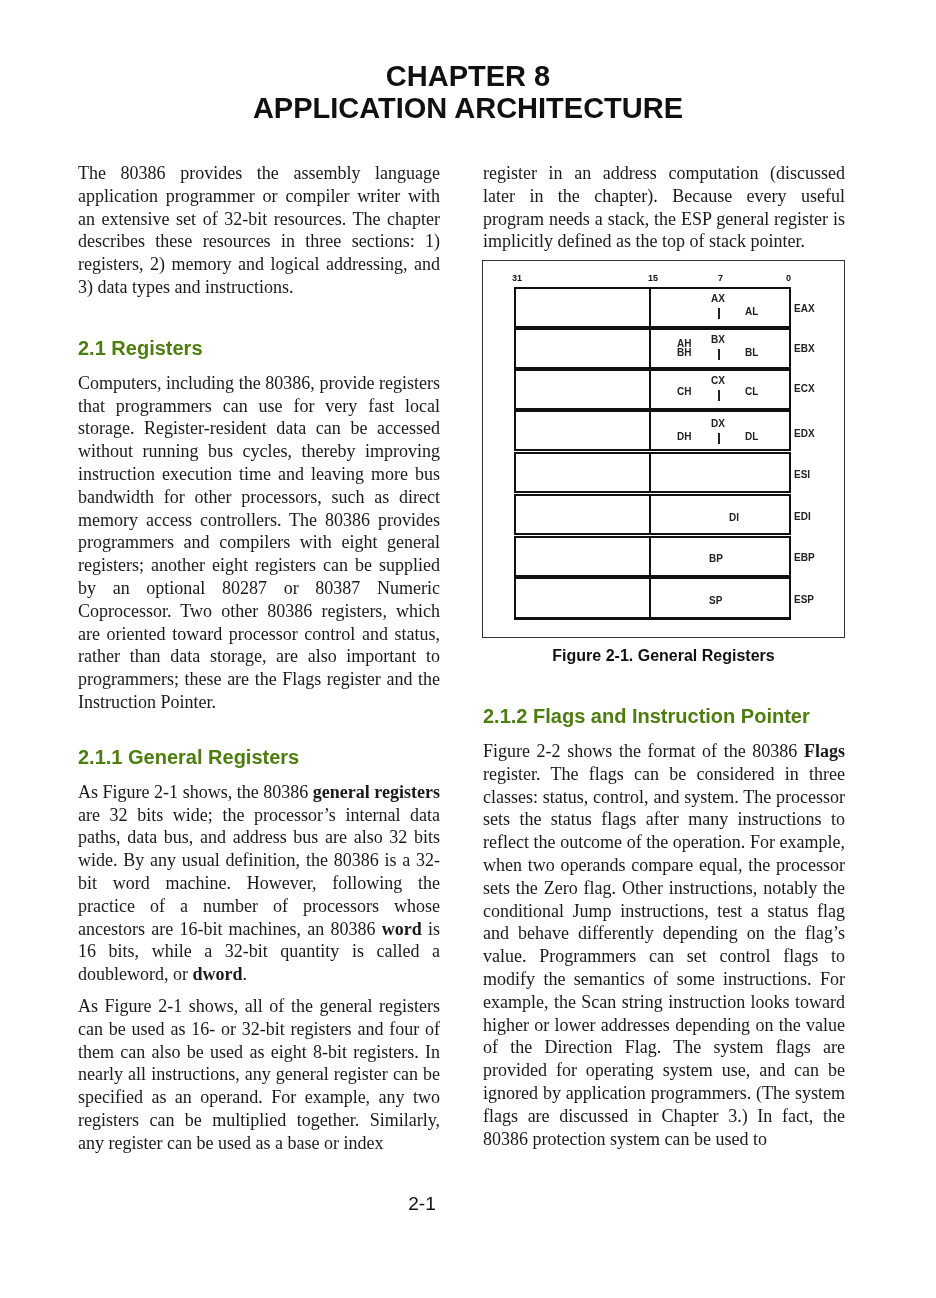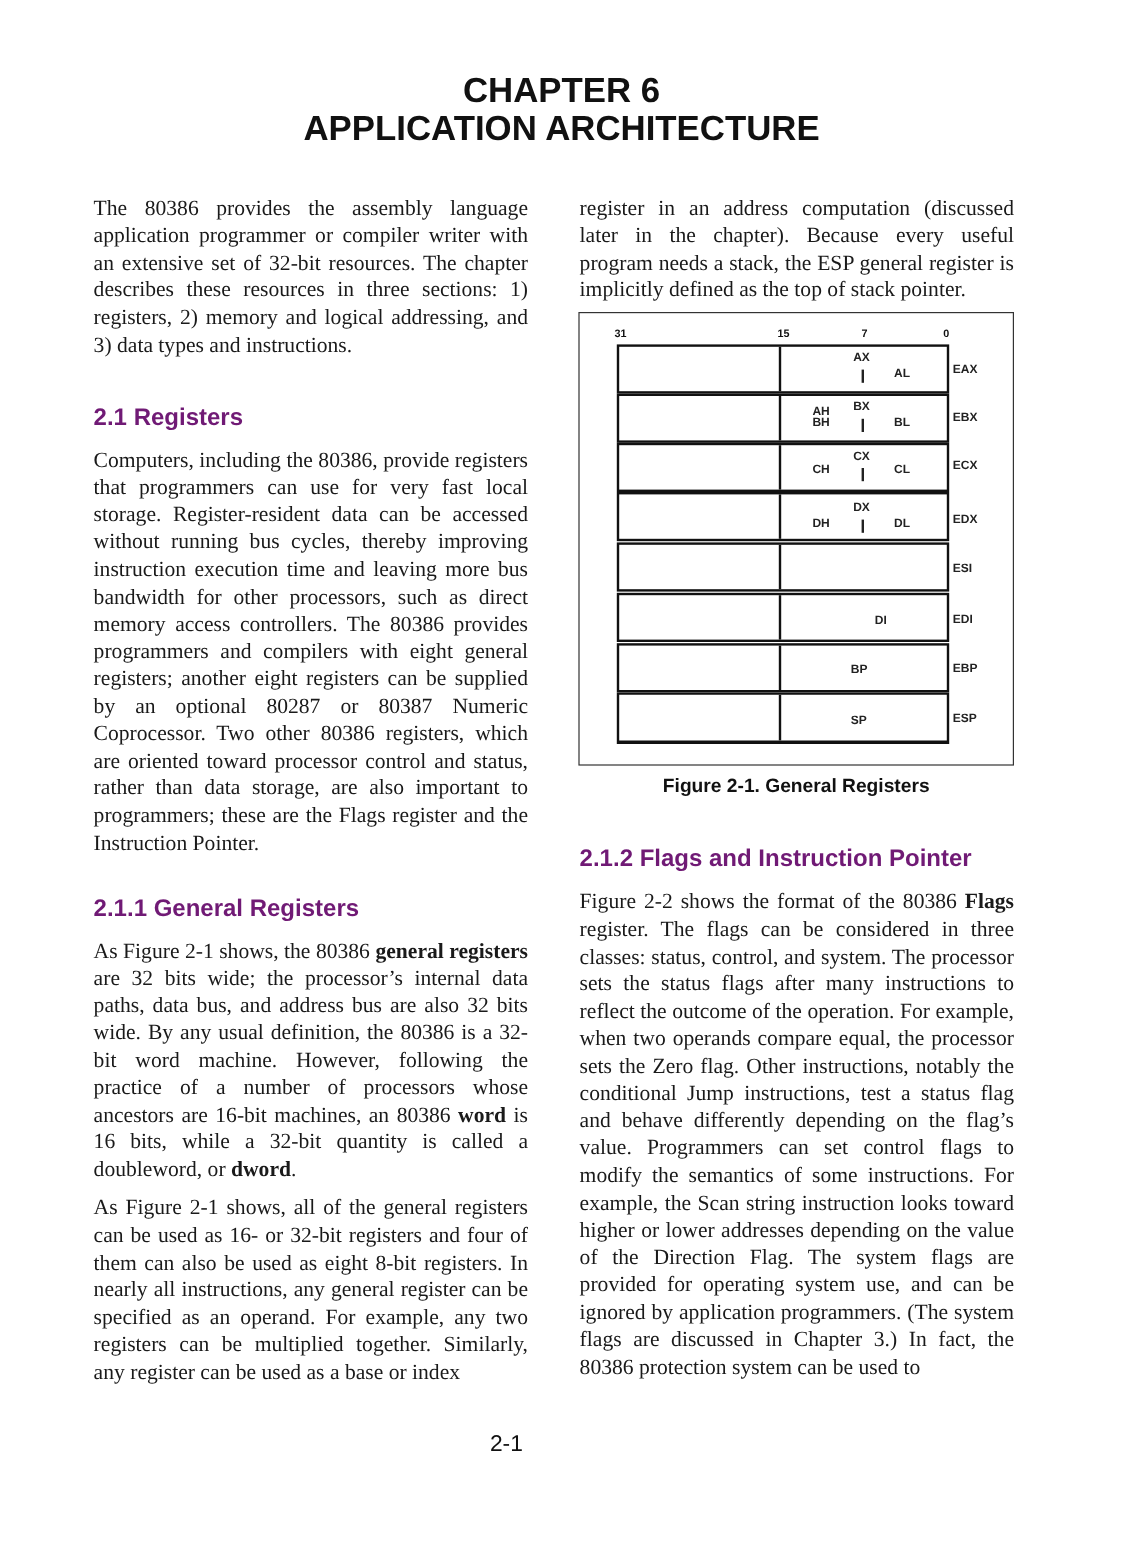--- a/index.html
+++ b/index.html
@@ -10,39 +10,39 @@
   }
   .col { position:absolute; width:362px; }
   .col-left { left:78px; top:162px; }
   .col-right { left:483px; top:162px; }
   p.body {
     margin:0; font-family:"Liberation Serif", serif; font-size:18px; line-height:22.8px;
     text-align:justify; color:#1a1a1a; hyphens:manual;
   }
   p.body + p.body { margin-top:8px; }
   h2.sec, h3.sec {
-    margin:0; font-family:"Liberation Sans", sans-serif; font-weight:bold; font-size:20px; line-height:24px; color:#701a75;
+    margin:0; font-family:"Liberation Sans", sans-serif; font-weight:bold; font-size:20px; line-height:24px; color:#4d7c0f;
   }
   
   .fig-frame { position:absolute; left:482px; top:260px; width:363px; height:378px; border:1.5px solid #333; box-sizing:border-box; }
   .bit { position:absolute; font-family:"Liberation Sans", sans-serif; font-weight:bold; font-size:9px; color:#111; }
   .reg-row { position:absolute; left:514px; width:277px; height:41px; box-sizing:border-box; border:2.5px solid #111; border-top-width:2px; }
   .reg-hi { position:absolute; left:0; top:0; width:135px; height:100%; border-right:2.5px solid #111; box-sizing:border-box; }
   .reg-lo { position:absolute; left:135px; top:0; right:0; height:100%; }
   .rl { position:absolute; font-family:"Liberation Sans", sans-serif; font-size:10px; font-weight:bold; color:#222; }
   .tick { position:absolute; width:2px; height:11px; background:#222; }
   .ereg { position:absolute; left:794px; font-family:"Liberation Sans", sans-serif; font-size:10px; font-weight:bold; color:#222; }
   .fig-caption { position:absolute; left:482px; width:363px; top:647px; text-align:center; font-family:"Liberation Sans", sans-serif; font-weight:bold; font-size:16px; color:#111; }
   .page-num { position:absolute; left:0; width:844px; top:1193px; text-align:center; font-family:"Liberation Sans", sans-serif; font-size:19px; color:#111; }
 </style>
 </head>
 <body>
 
 <div class="chapter-title">
-  <div>CHAPTER 6</div>
+  <div>CHAPTER 8</div>
   <div>APPLICATION ARCHITECTURE</div>
 </div>
 
 <div class="col col-left">
   <p class="body">The 80386 provides the assembly language application programmer or compiler writer with an extensive set of 32-bit resources. The chapter describes these resources in three sections: 1) registers, 2) memory and logical addressing, and 3) data types and instructions.</p>
 
   <h2 class="sec" style="margin-top:37px; margin-bottom:12px;">2.1 Registers</h2>
   <p class="body">Computers, including the 80386, provide registers that programmers can use for very fast local storage. Register-resident data can be accessed without running bus cycles, thereby improving instruction execution time and leaving more bus bandwidth for other processors, such as direct memory access controllers. The 80386 provides programmers and compilers with eight general registers; another eight registers can be supplied by an optional 80287 or 80387 Numeric Coprocessor. Two other 80386 registers, which are oriented toward processor control and status, rather than data storage, are also important to programmers; these are the Flags register and the Instruction Pointer.</p>
 
   <h3 class="sec" style="margin-top:31px; margin-bottom:12px;">2.1.1  General Registers</h3>

